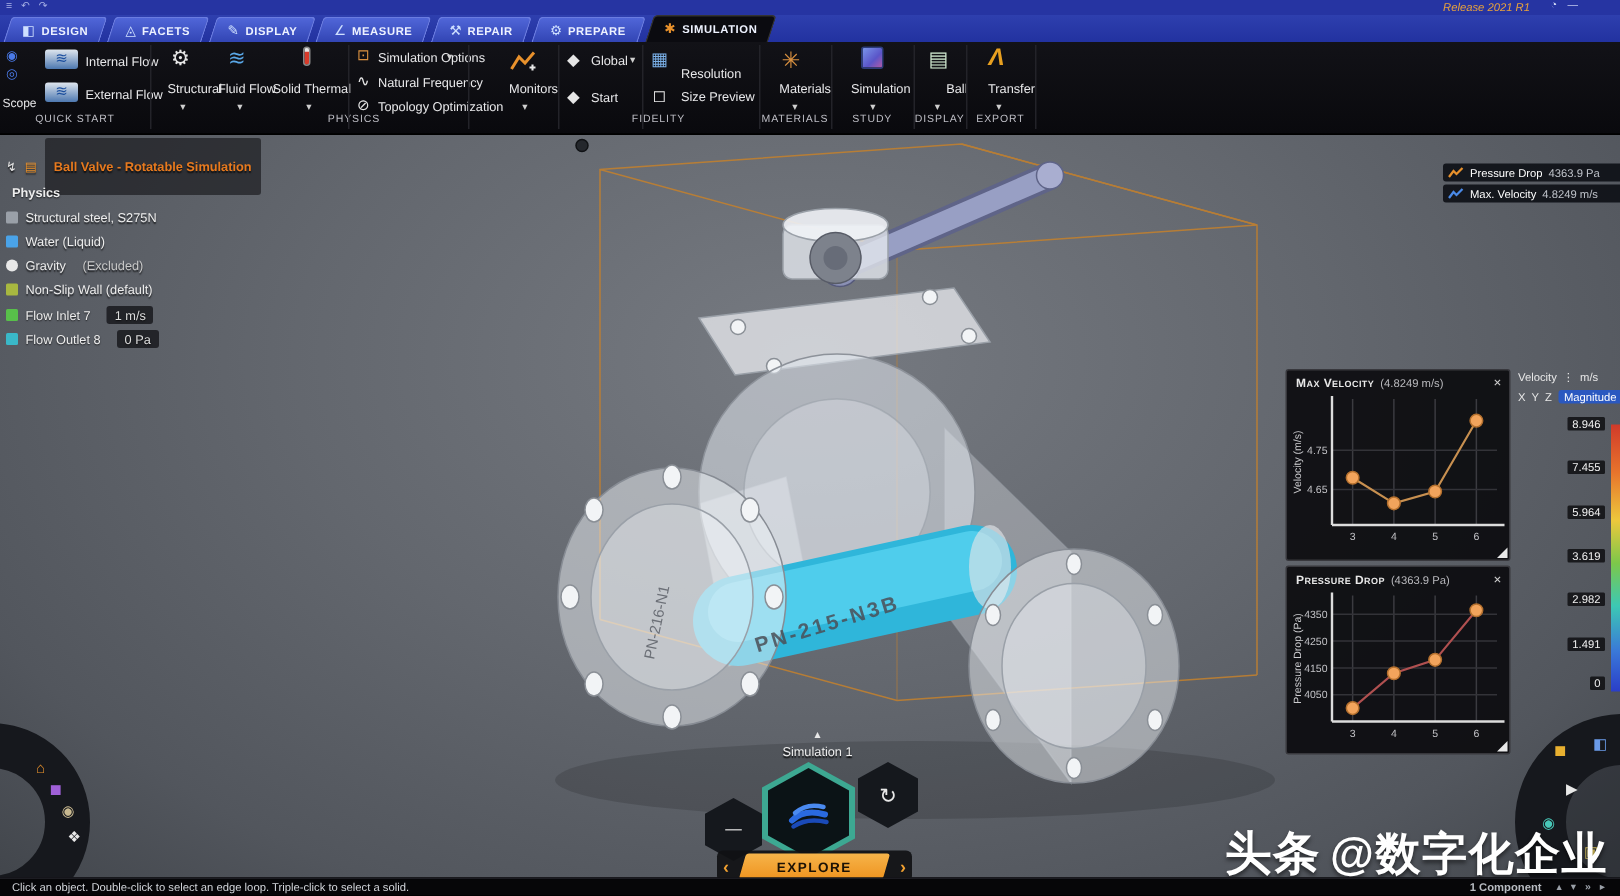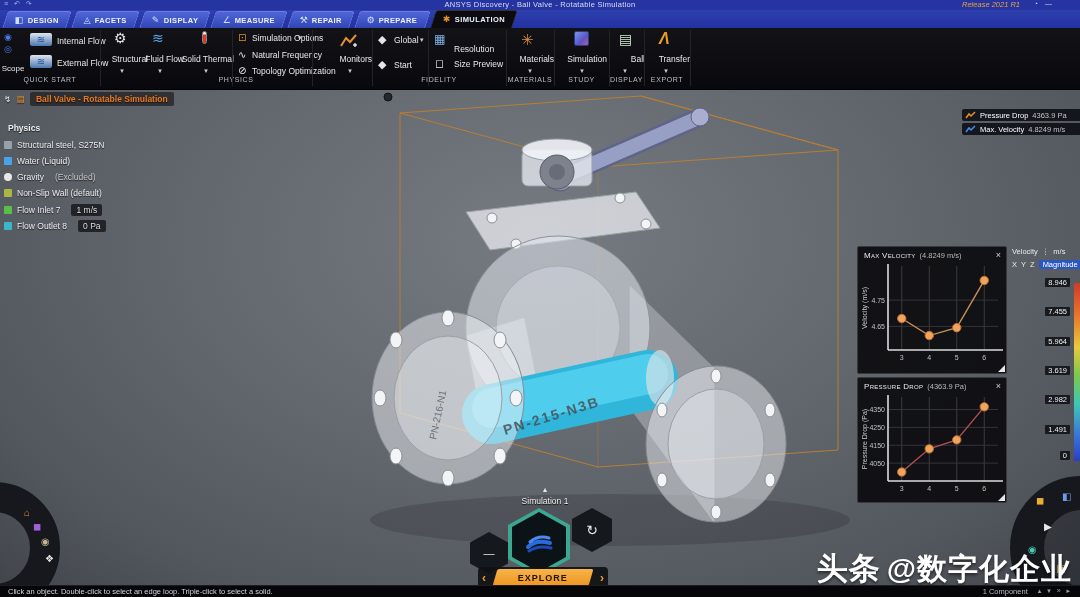--- a/index.html
+++ b/index.html
@@ -37,35 +37,35 @@
             display:flex;align-items:center;justify-content:center;font-size:10px;color:#1c4f9e;}
   .thermo{display:inline-block;width:5px;height:13px;background:linear-gradient(#e8e8e8 20%,#d83a2a 25%);border:1px solid #888;border-radius:3px;}
   .cubeic{display:inline-block;width:15px;height:15px;background:linear-gradient(135deg,#7a96ea,#5a55c8 60%,#b05aa8);border:1px solid #2c3c78;border-radius:2px;}
 
   
   #viewport{left:0;top:90px;width:1080px;height:495px;
     background:radial-gradient(ellipse at 50% 30%,#767a81 0%,#63676e 45%,#52565d 80%,#42464c 100%);}
 
   
   #tree{left:4px;top:2px;width:230px;color:#eee;font-size:8.5px;text-shadow:0 1px 1px rgba(0,0,0,.7);}
-  #tree .root{display:inline-flex;align-items:center;gap:4px;background:rgba(16,16,20,.6);padding:2px 6px;border-radius:2px;color:#e87a1e;font-weight:bold;}
+  #tree .root{display:inline-flex;align-items:center;gap:4px;background:rgba(16,16,20,.6);padding:14px 6px;border-radius:2px;color:#e87a1e;font-weight:bold;}
   .titem{position:absolute;display:flex;align-items:center;gap:5px;white-space:nowrap;}
   .tico{display:inline-block;width:8px;height:8px;border-radius:1px;flex:0 0 auto;}
   .chip{background:rgba(12,12,16,.72);padding:1px 5px;border-radius:2px;color:#ddd;margin-left:6px;}
   .muted{color:#c9c9c9;margin-left:6px;}
 
   
   .mbadge{left:962px;width:121px;height:12px;background:rgba(8,10,16,.85);border-radius:2px;
           display:flex;align-items:center;gap:4px;padding:0 3px;color:#fff;font-size:7.5px;white-space:nowrap;}
   .mbadge .mv{color:#bfc3ca;}
 
   
   .cpanel{width:150px;background:rgba(12,12,15,.93);border:1px solid #38383d;border-radius:2px;color:#e8e8e8;}
   .chead{display:flex;align-items:center;gap:4px;padding:3px 5px 0 6px;font-size:8px;}
-  .chead .ct{font-variant:small-caps;font-weight:normal;letter-spacing:.3px;white-space:nowrap;}
+  .chead .ct{font-variant:small-caps;font-weight:bold;letter-spacing:.3px;white-space:nowrap;}
   .chead .cv{color:#b9b9bd;font-size:7.5px;white-space:nowrap;}
   .chead .cx{margin-left:auto;color:#cfcfcf;font-size:9px;cursor:default;}
   .cpanel svg text{font-family:"Liberation Sans","DejaVu Sans",sans-serif;}
   .rsz{position:absolute;right:1px;bottom:1px;width:0;height:0;border-left:7px solid transparent;border-bottom:7px solid #e8e8e8;}
 
   
   #legend{left:1012px;top:157px;width:68px;height:230px;font-size:7.5px;color:#e8e8e8;}
   #legend .lhead{display:flex;gap:4px;align-items:center;}
   #legend .ltabs{position:absolute;top:13px;left:0;display:flex;gap:4px;align-items:center;}
   #legend .ltabs .ax{color:#e8e8e8;}
@@ -96,31 +96,30 @@
   .rico{position:absolute;font-size:10px;line-height:1;}
 
   
   #watermark{right:8px;top:458px;color:#fff;font-weight:bold;white-space:nowrap;
              text-shadow:0 2px 3px rgba(0,0,0,.55);font-size:30px;letter-spacing:1px;margin-left:30px;}
   #watermark .wp{font-size:31px;font-weight:900;margin-right:6px;}
 
   
   #statusbar{left:0;top:585px;width:1080px;height:12px;background:#060608;border-top:1px solid #1c1c22;
              display:flex;align-items:center;color:#d2d5da;font-size:7.5px;padding:0 8px;gap:6px;}
-  #statusbar .right{margin-left:auto;display:flex;align-items:flex-start;gap:10px;color:#b8bcc2;}
+  #statusbar .right{margin-left:auto;display:flex;align-items:flex-start;gap:10px;color:#b8bcc2;font-weight:bold;}
   #statusbar .sic{color:#9aa0a8;font-size:7px;letter-spacing:2px;}
 </style>
 </head>
 <body>
 
 <div id="stage">
 
   <div id="titlebar" class="abs">
     <span class="abs qat">≡ ↶ ↷</span>
-    <div class="abs title">ANSYS Discovery - Ball Valve - Rotatable Simulation</div>
     <span class="abs release">Release 2021 R1</span>
     <span class="abs tb-ic" style="right:42px">◔</span>
     <span class="abs tb-ic" style="right:28px">—</span>
   </div>
 
   <div id="tabrow" class="abs">
     <div class="tab">
         <span class="ti">◧</span>
         <span class="tl">Design</span>
       </div>

